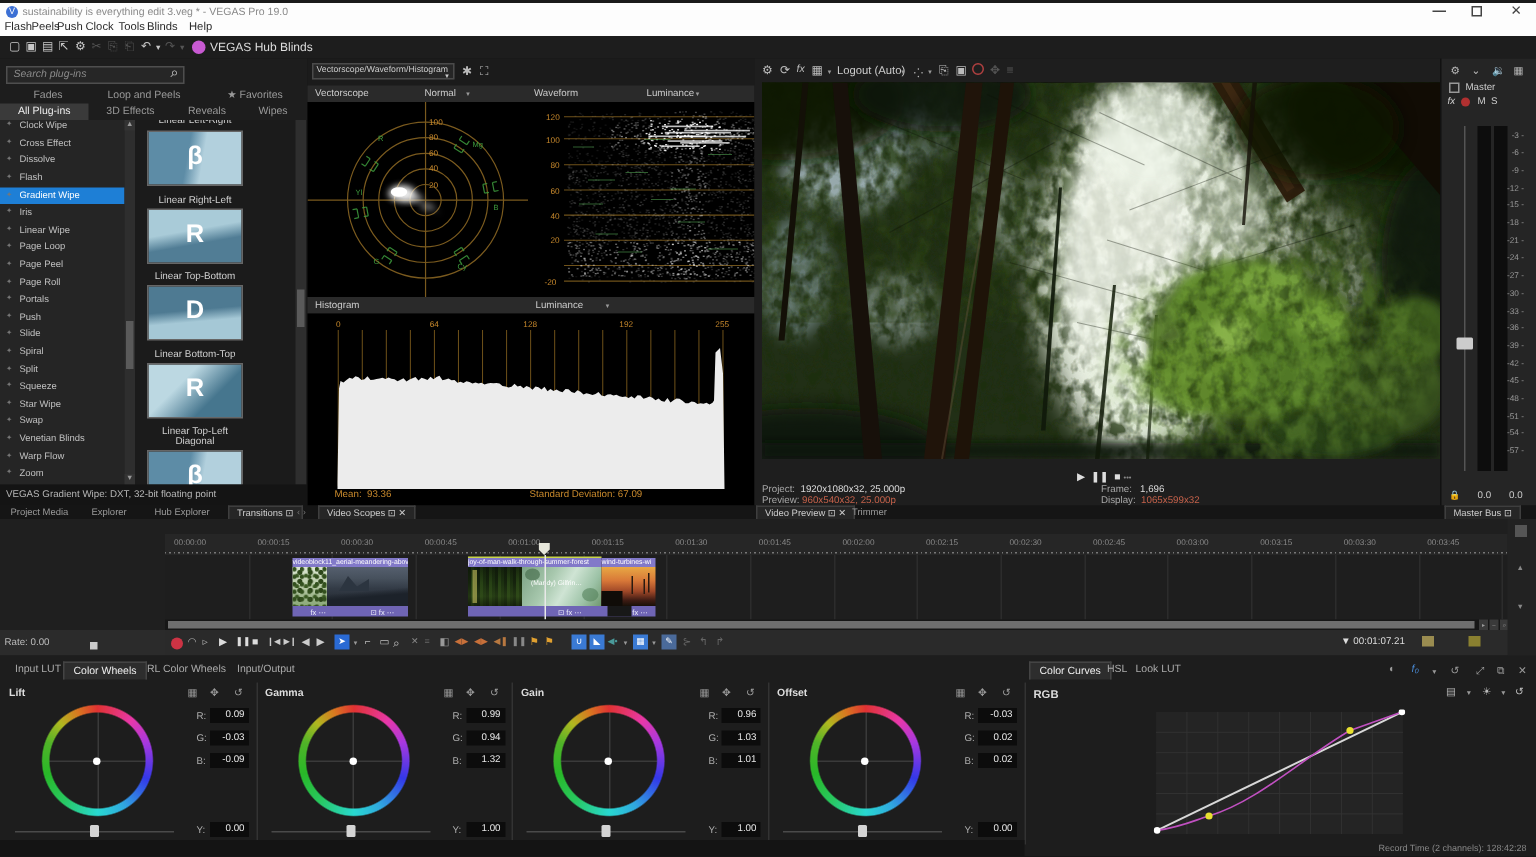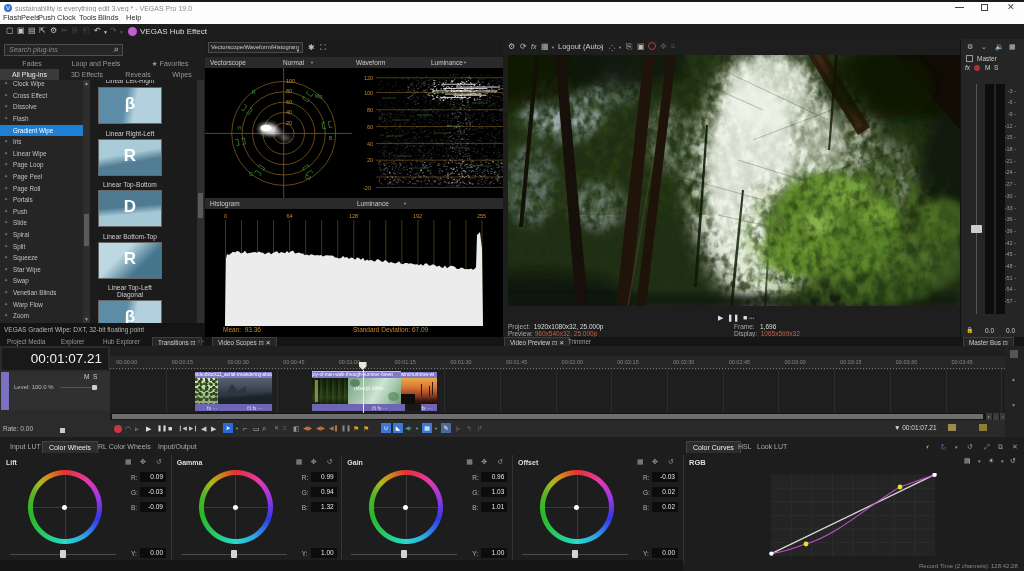--- a/index.html
+++ b/index.html
@@ -97,21 +97,21 @@
  <div class="ticon" style="left:39px">⇱</div>
  <div class="ticon" style="left:50px">⚙</div>
  <div class="ticon" style="left:61px;color:#555">✂</div>
  <div class="ticon" style="left:72px;color:#555">⎘</div>
  <div class="ticon" style="left:83px;color:#555">⎗</div>
  <div class="ticon" style="left:94px">↶</div>
  <div class="ticon" style="left:103px;font-size:5px;top:5px">▼</div>
  <div class="ticon" style="left:110px;color:#555">↷</div>
  <div class="ticon" style="left:119px;font-size:5px;top:5px;color:#555">▼</div>
  <div class="a" style="left:128px;top:3px;width:9px;height:9px;border-radius:50%;background:#c85ad2"></div>
- <div class="a tx" style="left:140px;top:3px;font-size:8px;color:#ddd">VEGAS Hub Effect</div>
+ <div class="a tx" style="left:140px;top:3px;font-size:8px;color:#ddd">VEGAS Hub Blinds</div>
 </div>
 
 <div class="a" id="leftpanel">
  <div class="a" id="searchbox">Search plug-ins<span style="position:absolute;right:3px;top:-1px;font-style:normal;color:#ccc;font-size:9.5px">⌕</span></div>
  <div class="tab1" style="left:10px;width:44px">Fades</div>
  <div class="tab1" style="left:64px;width:64px">Loop and Peels</div>
  <div class="tab1" style="left:140px;width:60px">★ Favorites</div>
  <div class="tab2" style="left:0;width:59px;background:#3a3a3a;color:#eee">All Plug-ins</div>
  <div class="tab2" style="left:64px;width:46px">3D Effects</div>
  <div class="tab2" style="left:118px;width:40px">Reveals</div>
@@ -2882,29 +2882,20 @@
  <div class="dtab" style="left:98px">Hub Explorer</div>
  <div class="dtab dtabsel" style="left:152px">Transitions ⊡</div>
  <div class="dtab" style="left:196px;color:#777;padding:0 2px">‹ ›</div>
  <div class="dtab dtabsel" style="left:212px">Video Scopes ⊡ ✕</div>
  <div class="dtab dtabsel" style="left:504px">Video Preview ⊡ ✕</div>
  <div class="dtab" style="left:563px">Trimmer</div>
  <div class="dtab dtabsel" style="left:963px">Master Bus ⊡</div>
 </div>
 
 <div class="a" id="timeline">
- <div class="a" id="tlhead">
-  <div class="a" id="tcdisplay">00:01:07.21</div>
-  <div class="a" style="left:1px;top:26px;width:8px;height:38px;background:#7b71c2"></div>
-  <div class="a" style="left:10px;top:26px;width:100px;height:38px;background:#303030"></div>
-  <div class="a tx" style="left:84px;top:27px;font-size:6.5px;color:#ccc">M&nbsp; S</div>
-  <div class="a tx" style="left:14px;top:38px;font-size:6px;color:#bbb">Level: 100.0 %</div>
-  <div class="a" style="left:60px;top:41px;width:38px;height:1px;background:#555"></div>
-  <div class="a" style="left:92px;top:39px;width:5px;height:5px;background:#ccc;border-radius:1px"></div>
- </div>
  <div class="a" id="ruler">
       <div class="rlab" style="left:6px">00:00:00</div>
       <div class="rlab" style="left:61.7px">00:00:15</div>
       <div class="rlab" style="left:117.4px">00:00:30</div>
       <div class="rlab" style="left:173.10000000000002px">00:00:45</div>
       <div class="rlab" style="left:228.8px">00:01:00</div>
       <div class="rlab" style="left:284.5px">00:01:15</div>
       <div class="rlab" style="left:340.20000000000005px">00:01:30</div>
       <div class="rlab" style="left:395.90000000000003px">00:01:45</div>
       <div class="rlab" style="left:451.6px">00:02:00</div>

